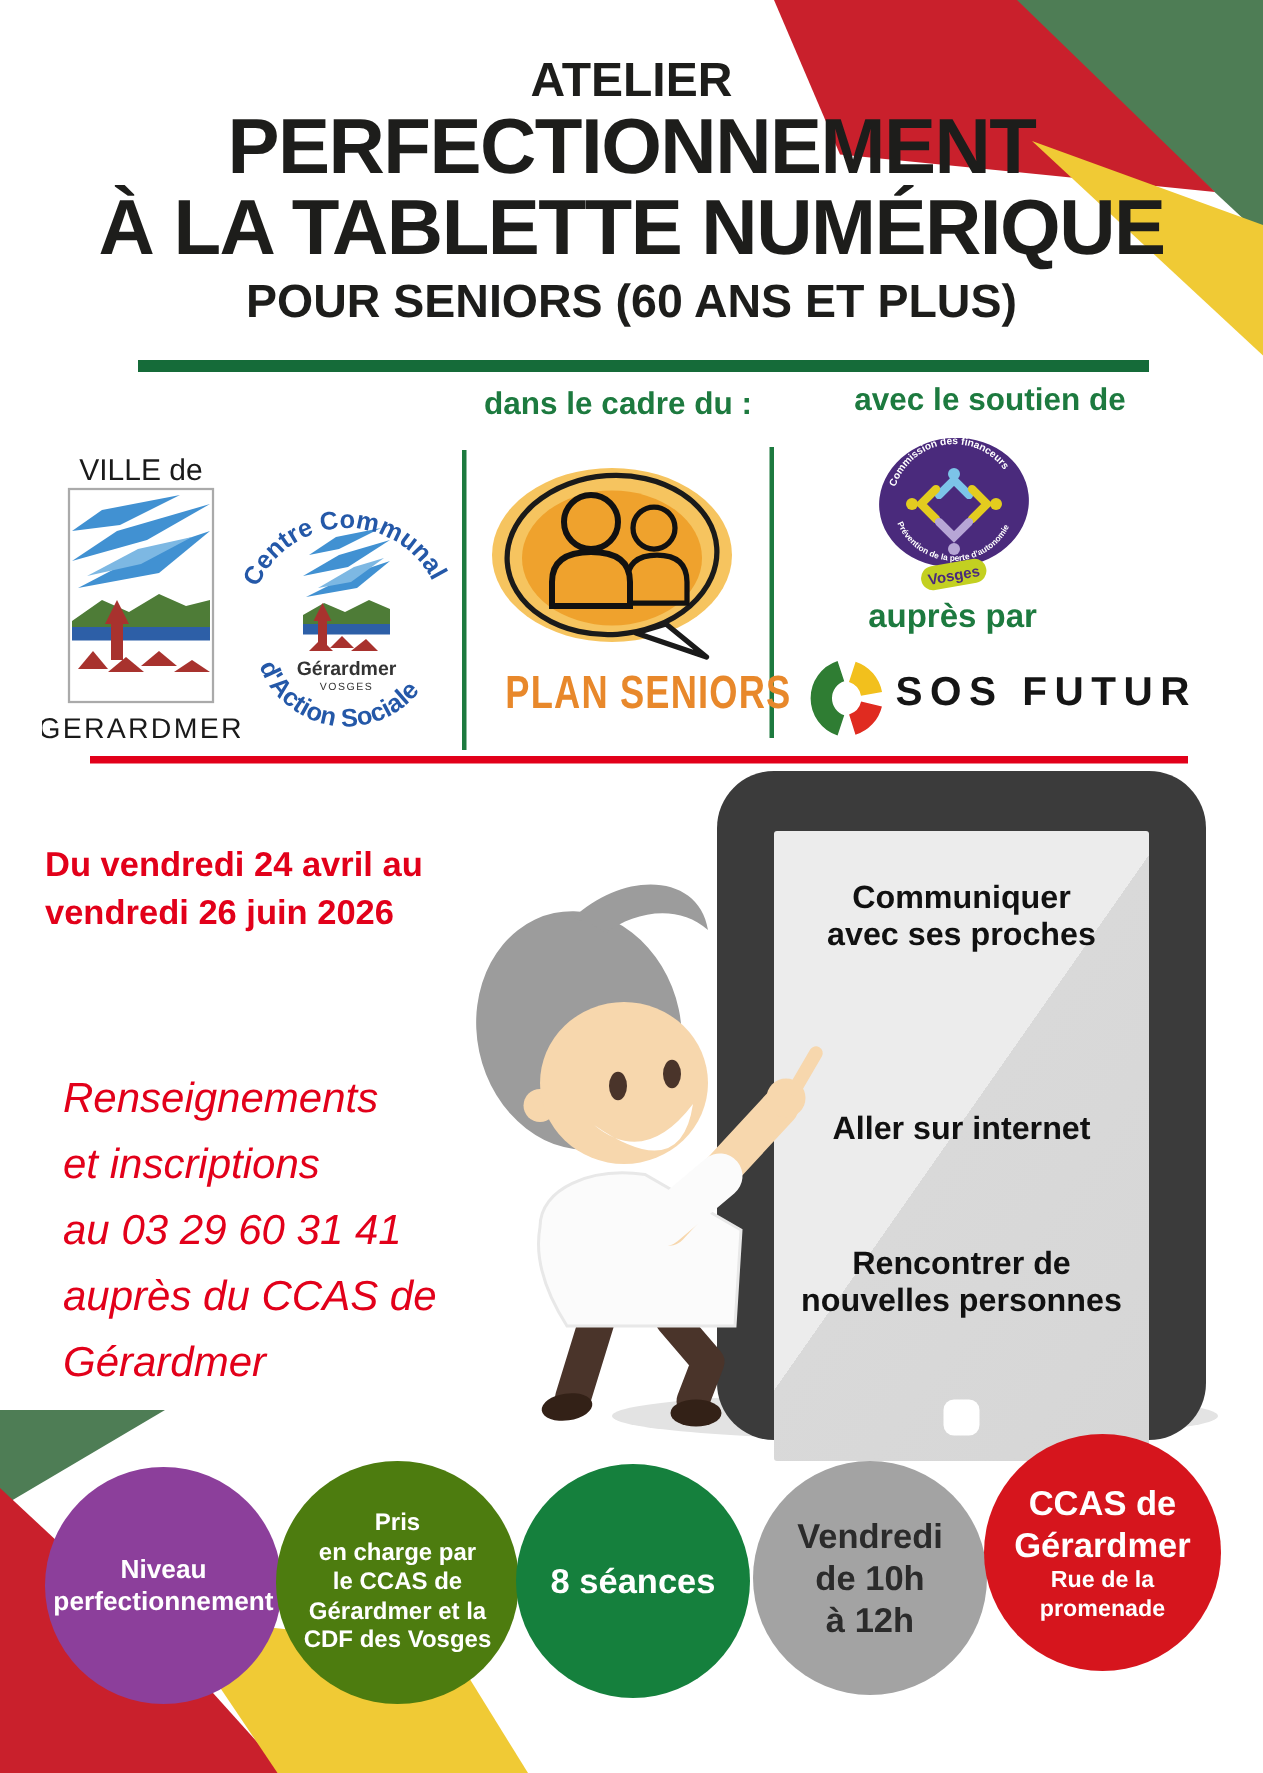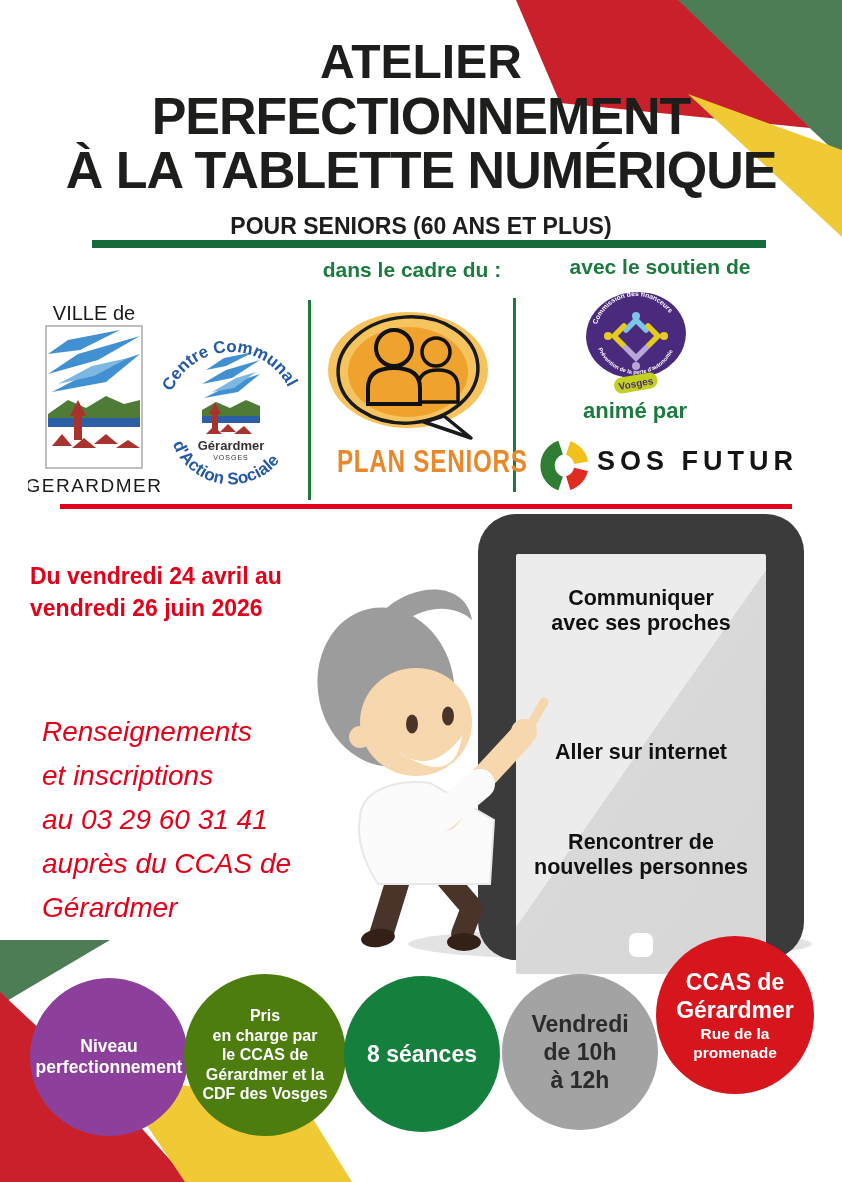--- a/index.html
+++ b/index.html
@@ -5,24 +5,24 @@
   html,body{margin:0;padding:0;background:#888;}
   *{box-sizing:border-box;}
   #poster{
     position:relative;width:842px;height:1182px;margin:0 auto;
     background:#fff;overflow:hidden;
     font-family:"Liberation Sans",sans-serif;
   }
   .abs{position:absolute;}
   
   .title-block{left:0;top:36px;width:842px;text-align:center;color:#1d1d1b;z-index:4;}
-  .kicker{font-size:48px;font-weight:bold;letter-spacing:0px;line-height:1.1;}
+  .kicker{font-size:32px;font-weight:bold;letter-spacing:0px;line-height:1.1;}
   .t1{font-size:52px;font-weight:bold;line-height:1.04;letter-spacing:-1px;}
   .t2{font-size:52px;font-weight:bold;line-height:1.04;letter-spacing:-1px;}
-  .subtitle{font-size:23px;font-weight:bold;margin-top:16px;}
+  .subtitle{font-size:31px;font-weight:bold;margin-top:4px;}
   .green-bar{left:92px;top:240px;width:674px;height:8px;z-index:4;}
   
   .col-heading{font-size:21px;font-weight:bold;z-index:4;text-align:center;}
   .h1{left:30px;top:258px;width:280px;}
   .h2{left:312px;top:258px;width:200px;}
   .h3{left:530px;top:255px;width:260px;}
   .vdivider{width:3px;z-index:4;}
   .vd1{left:308px;top:300px;height:200px;}
   .vd2{left:513px;top:298px;height:194px;}
   .red-line{left:60px;top:504px;width:732px;height:5px;z-index:4;}
@@ -42,21 +42,21 @@
   .screen-item{position:absolute;left:0;width:100%;text-align:center;color:#111;
     font-size:21.5px;font-weight:bold;line-height:1.18;}
   .si1{top:32px;} .si2{top:186px;} .si3{top:276px;}
   
   .badge{border-radius:50%;display:flex;flex-direction:column;align-items:center;justify-content:center;
     text-align:center;color:#fff;font-weight:bold;z-index:5;line-height:1.22;}
   .badge-level{left:30px;top:978px;width:158px;height:158px;font-size:17.5px;}
   .badge-funding{left:184px;top:974px;width:162px;height:162px;font-size:16px;}
   .badge-sessions{left:344px;top:976px;width:156px;height:156px;font-size:23px;}
   .badge-schedule{left:502px;top:974px;width:156px;height:156px;font-size:23px;color:#2b2b2b;}
-  .badge-location{left:656px;top:936px;width:158px;height:158px;font-size:23px;}
+  .badge-location{left:656px;top:956px;width:158px;height:158px;font-size:23px;}
   .badge-location .small{font-size:15.5px;line-height:1.25;}
   
   .svg-abs{z-index:4;}
   svg text{font-family:"Liberation Sans",sans-serif;}
   .ribbons{left:0;top:0;width:842px;height:1182px;z-index:0;pointer-events:none;}
 </style>
 </head>
 <body>
 
 <div id="poster">
@@ -158,21 +158,21 @@
     <path d="M68,36 L78,46 L68,56" stroke="#e3cc1f" stroke-width="5.5" fill="none" stroke-linecap="round"></path>
     <circle cx="84" cy="46" r="4" fill="#e3cc1f"></circle>
     <path d="M46,58 L56,68 L66,58" stroke="#b7a6d6" stroke-width="5.5" fill="none" stroke-linecap="round"></path>
     <circle cx="56" cy="76" r="4" fill="#b7a6d6"></circle>
     <g transform="rotate(-10 56 94)">
       <rect x="34" y="85" width="44" height="16" rx="8" fill="#c3d021"></rect>
       <text x="56" y="97" font-size="10" font-weight="bold" text-anchor="middle" fill="#4a2a7c">Vosges</text>
     </g>
   </svg>
 
-  <div class="abs anime-par" style="color: rgb(29, 122, 63);">animé par</div>
+  <div class="abs anime-par" style="color: rgb(29, 122, 63);">auprès par</div>
   <svg class="abs svg-abs" style="left:534px;top:437px;" width="57" height="57" viewBox="0 0 60 60">
     <path d="M28,11 A20,20 0 0 0 28,49" fill="none" stroke="#2f7d33" stroke-width="15"></path>
     <path d="M36,11.5 A20,20 0 0 1 49.5,27" fill="none" stroke="#f2c01d" stroke-width="15"></path>
     <path d="M49.5,34 A20,20 0 0 1 36,48.5" fill="none" stroke="#e02b20" stroke-width="15"></path>
   </svg>
   <div class="abs sos-label">SOS FUTUR</div>
 
   <div class="abs red-line" style="background-color: rgb(226, 0, 26);"></div>
 
   <div class="abs period" style="color: rgb(226, 0, 26);">

